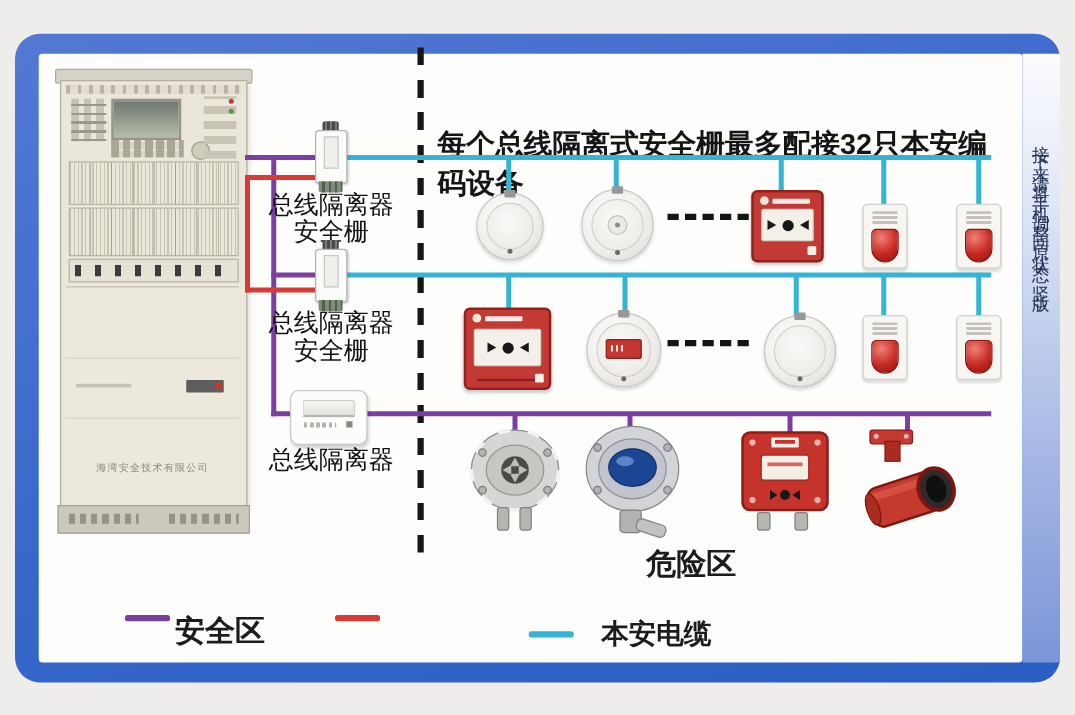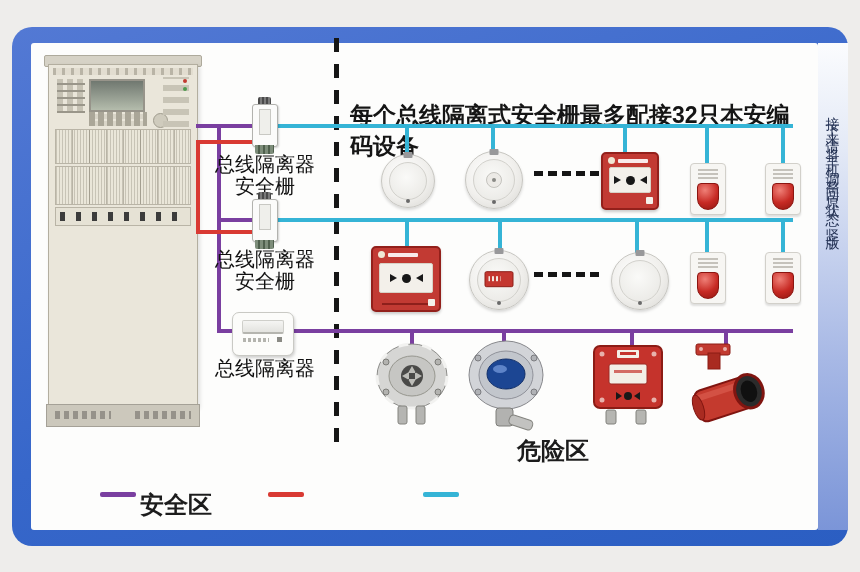--- a/index.html
+++ b/index.html
@@ -123,20 +123,27 @@
   <div class="ind"></div>
   <div class="lcd"></div>
   <div class="keys"></div>
   <div class="knob"></div>
   <div class="btncol"></div>
   <div class="led-r" style="right:10px;top:14px;"></div>
   <div class="led-g" style="right:10px;top:22px;"></div>
   <div class="band" style="top:64px;height:33px;"></div>
   <div class="band" style="top:101px;height:37px;"></div>
   <div class="switchrow"></div>
+  <div class="door">
+    <div class="seam" style="top:56px;"></div>
+    <div class="seam" style="top:104px;"></div>
+    <div class="model"></div>
+    <div class="badge"></div>
+    <div class="company">海湾安全技术有限公司</div>
+  </div>
 </div>
 <div class="cab-base"></div>
 
 <div class="dashline"></div>
 
 <div class="caption">每个总线隔离式安全栅最多配接32只本安编码设备</div>
 
 <div class="wire" style="left: 196px; top: 124px; width: 58px; height: 4px; background: rgb(122, 63, 160);"></div>
 <div class="wire" style="left: 217px; top: 124px; width: 4px; height: 209px; background: rgb(122, 63, 160);"></div>
 <div class="wire" style="left: 217px; top: 218px; width: 37px; height: 4px; background: rgb(122, 63, 160);"></div>
@@ -336,13 +343,14 @@
 <div class="zone" style="left:517px;top:435px;">危险区</div>
 
 <div class="legend-item" style="left:100px;top:492px;">
   <span class="legend-swatch" style="background: rgb(122, 63, 160);"></span>
 </div>
 <div class="legend-item" style="left:268px;top:492px;">
   <span class="legend-swatch" style="background: rgb(217, 58, 51);"></span>
 </div>
 <div class="legend-item" style="left:423px;top:492px;">
   <span class="legend-swatch" style="background: rgb(53, 180, 214);"></span>
+  <span class="legend-label">本安电缆</span>
 </div>
 
 </body></html>

